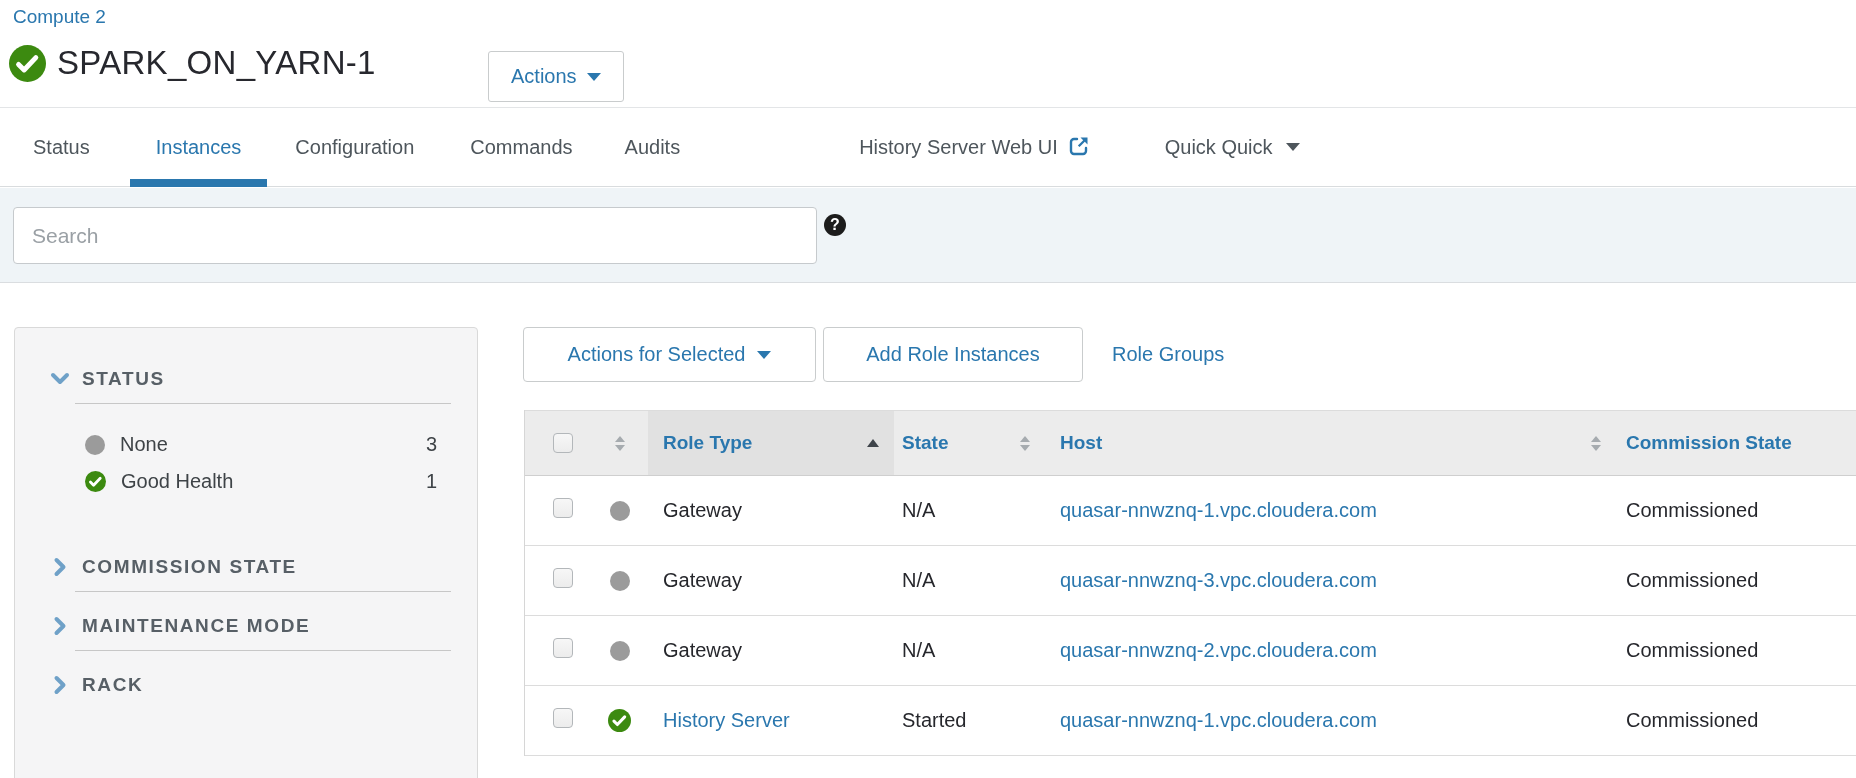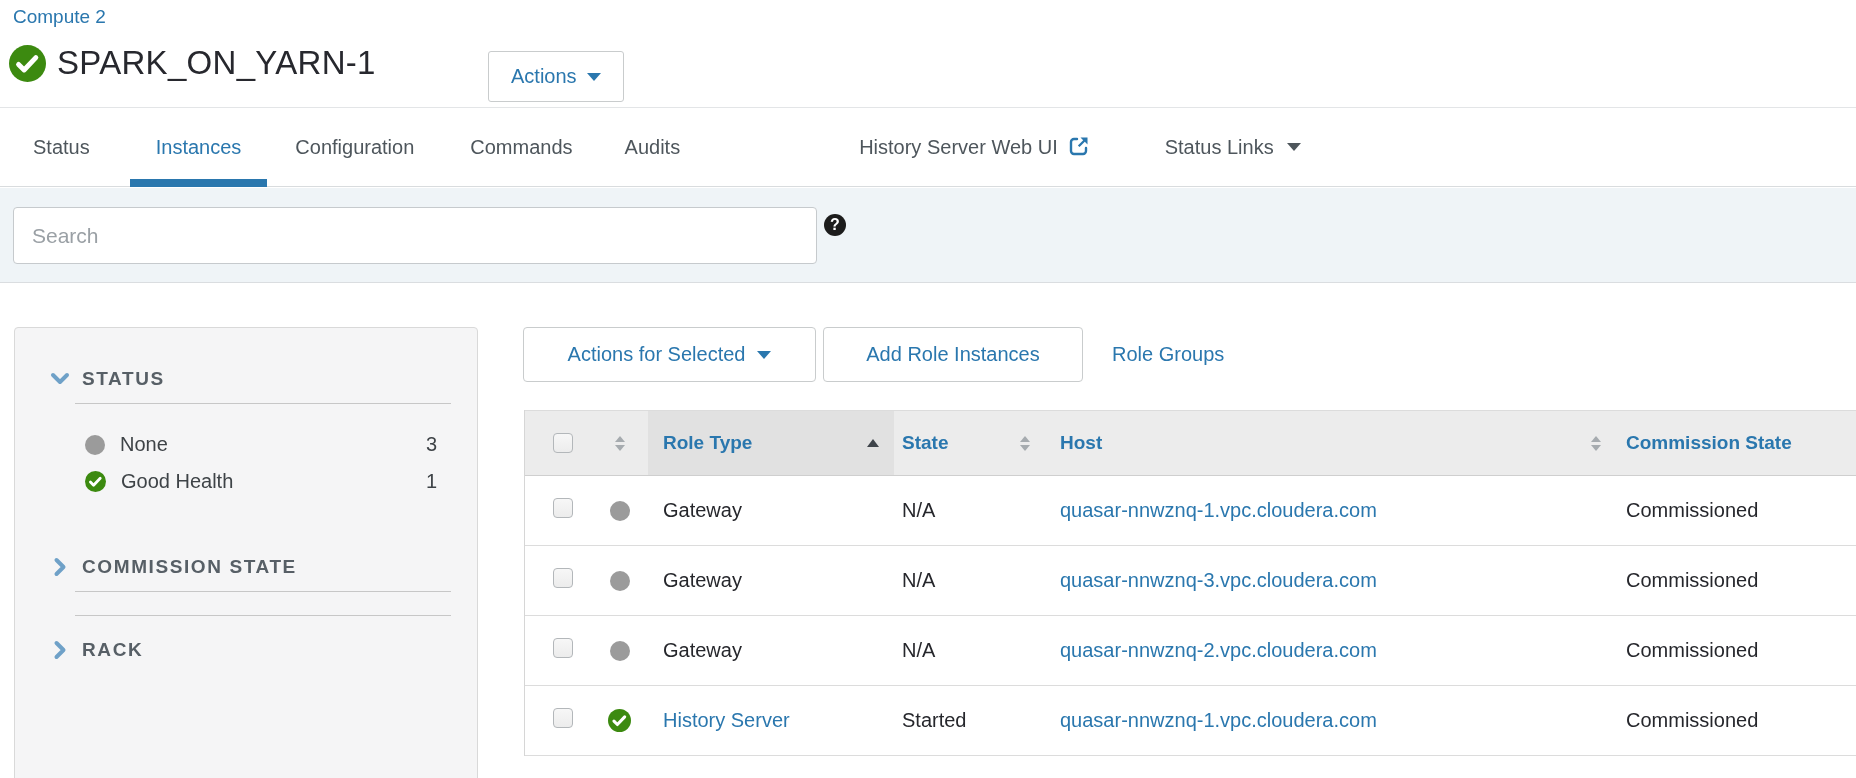--- a/index.html
+++ b/index.html
@@ -160,21 +160,21 @@
       <span>Audits</span>
     </div>
   <div class="tab">
     <span>History Server Web UI</span>
     <svg class="ext-icon" viewBox="0 0 24 24">
       <path d="M10 5H7a3 3 0 0 0-3 3v9a3 3 0 0 0 3 3h9a3 3 0 0 0 3-3v-3" fill="none" stroke="#2a77ae" stroke-width="2.4" stroke-linecap="round"></path>
       <path d="M13.5 3.5H20.5V10.5L17.8 7.8L12.5 13.1L10.9 11.5L16.2 6.2Z" fill="#2a77ae"></path>
     </svg>
   </div>
   <div class="tab">
-    <span>Status Links</span>
+    <span>Quick Quick</span>
     <span class="caret-down"></span>
   </div>
 </nav>
 
 <div class="search-section">
   <input class="search-input" type="text" placeholder="Search" style="">
   <div class="help-icon">?</div>
 </div>
 
 <aside class="filters-panel">
@@ -207,20 +207,26 @@
     <div class="fhead">
       <svg class="chev" viewBox="0 0 22 22">
         <path d="M7.5 4l7 7-7 7" fill="none" stroke="#6fa1c8" stroke-width="4" stroke-linecap="round" stroke-linejoin="round"></path>
       </svg>
       <span>COMMISSION STATE</span>
     </div>
     <div class="underline"></div>
   </div>
 
   <div class="fsection collapsed">
+    <div class="fhead">
+      <svg class="chev" viewBox="0 0 22 22">
+        <path d="M7.5 4l7 7-7 7" fill="none" stroke="#6fa1c8" stroke-width="4" stroke-linecap="round" stroke-linejoin="round"></path>
+      </svg>
+      <span>MAINTENANCE MODE</span>
+    </div>
     <div class="underline"></div>
   </div>
 
   <div class="fsection collapsed">
     <div class="fhead">
       <svg class="chev" viewBox="0 0 22 22">
         <path d="M7.5 4l7 7-7 7" fill="none" stroke="#6fa1c8" stroke-width="4" stroke-linecap="round" stroke-linejoin="round"></path>
       </svg>
       <span>RACK</span>
     </div>

